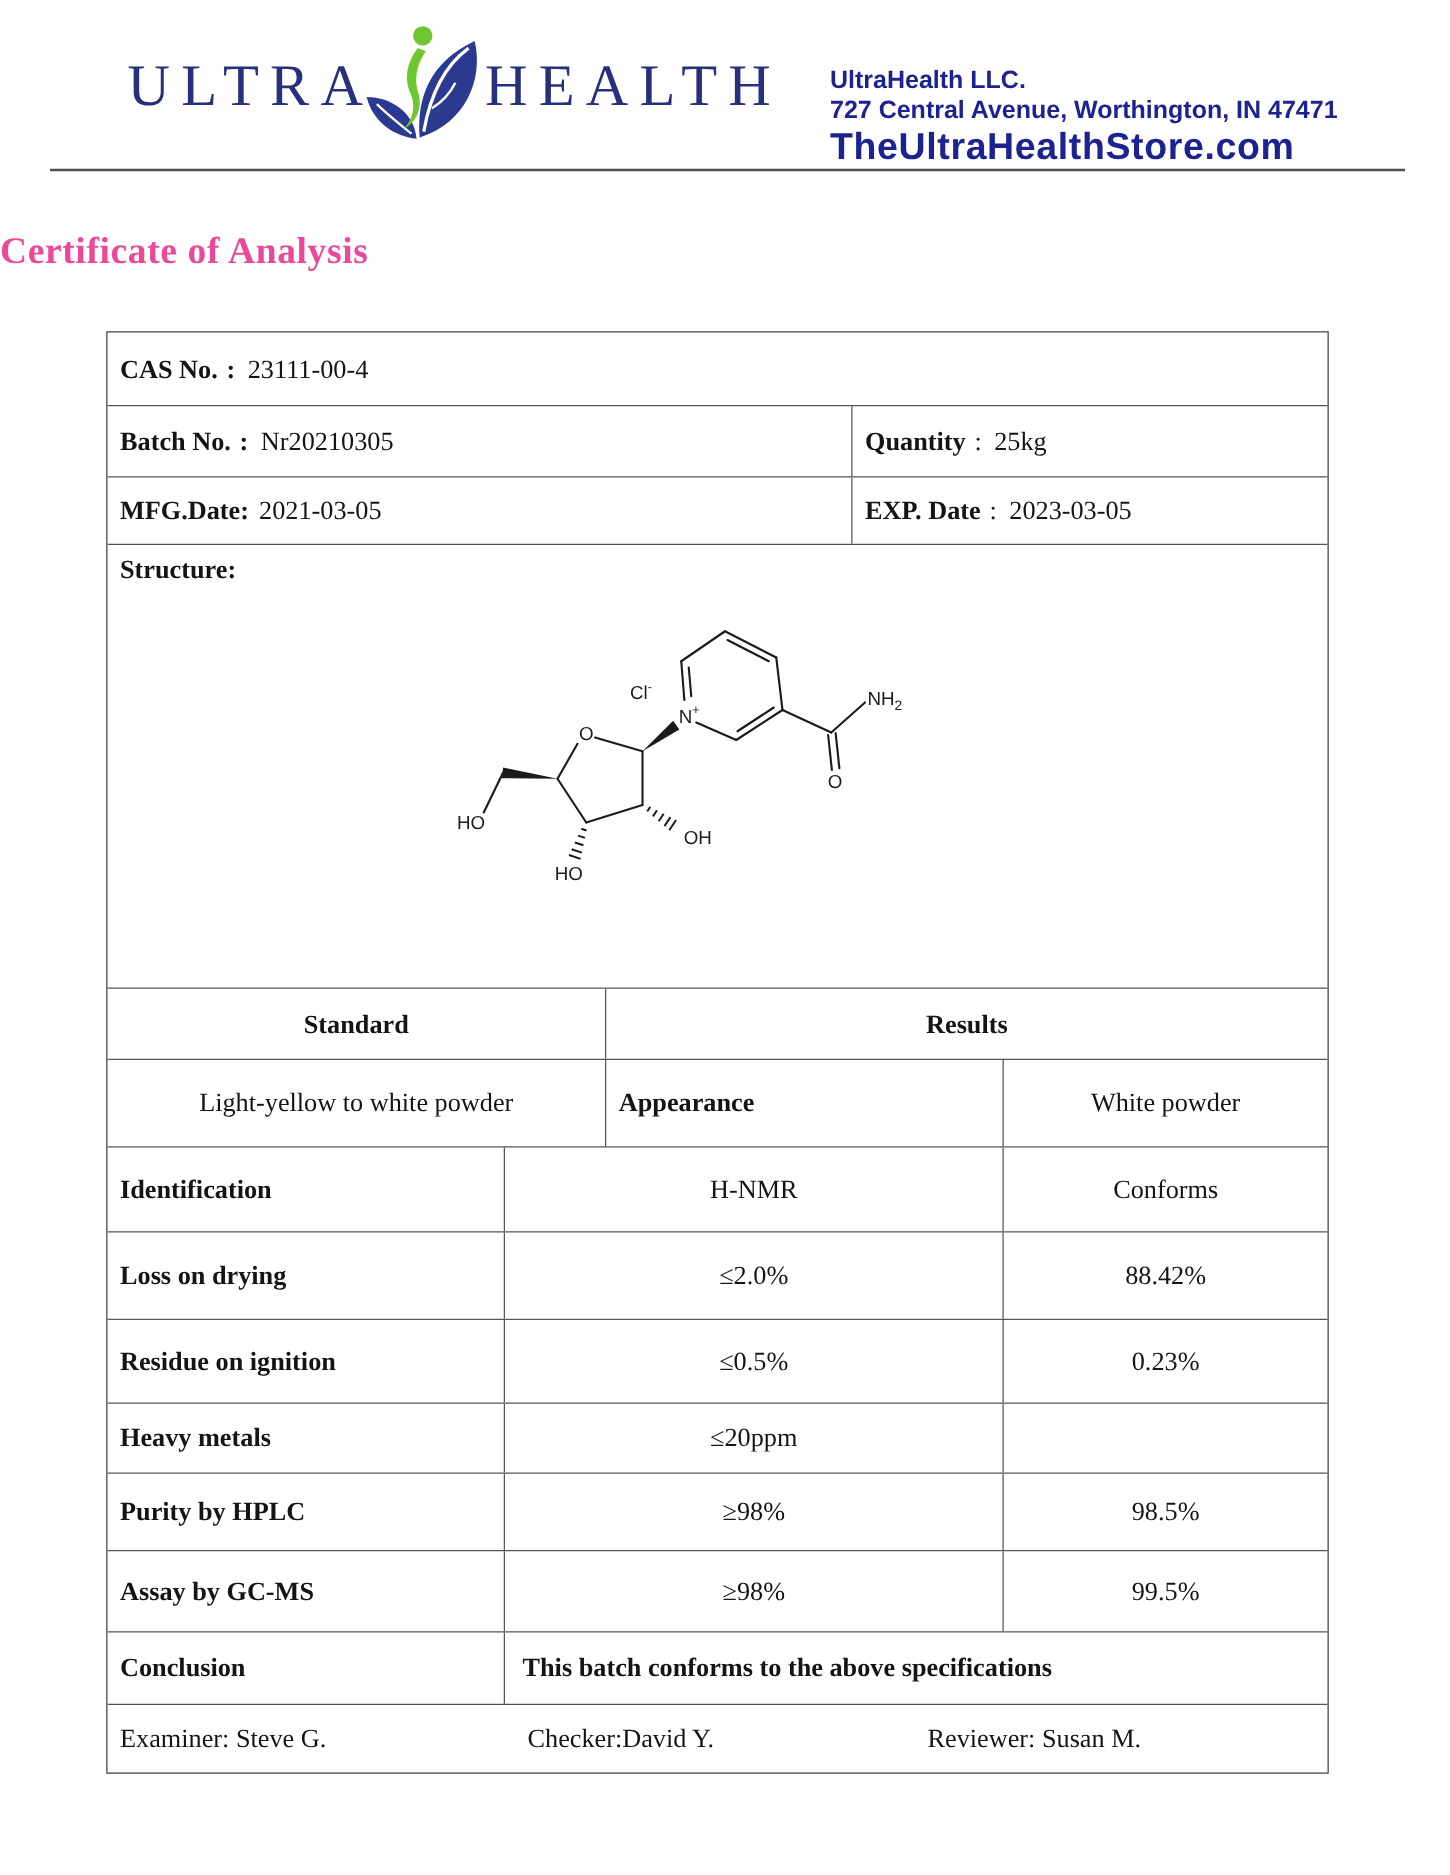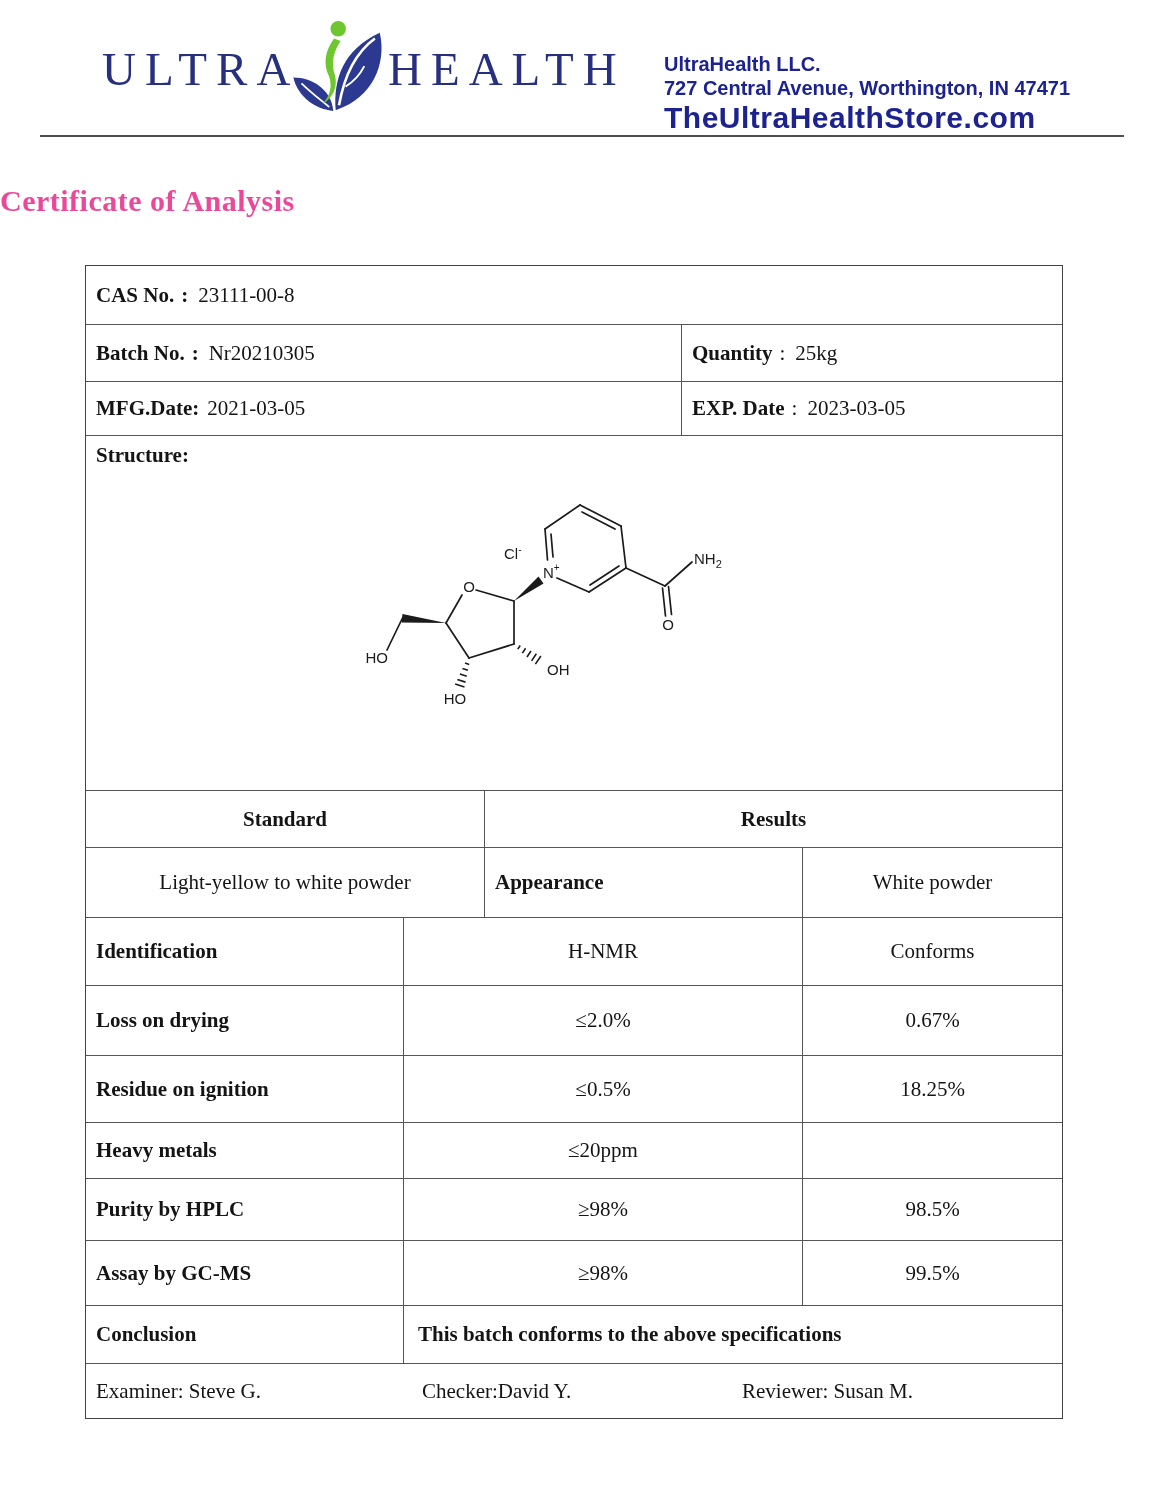--- a/index.html
+++ b/index.html
@@ -94,21 +94,21 @@
   <div class="header-rule"></div>
 
   <div class="doc-title">Certificate of Analysis</div>
 
   <div class="doc-table">
 
     <div class="trow" style="height:58px">
       <div class="tcell info-r">
         <span class="b">CAS No.</span>
           <span class="b sep">:</span>
-          <span class="val">23111-00-8</span>
+          <span class="val">23111-00-4</span>
       </div>
     </div>
 
     <div class="trow" style="height:57px">
       <div class="tcell rb info-l">
         <span class="b">Batch No.</span>
           <span class="b sep">:</span>
           <span class="val">Nr20210305</span>
       </div>
       <div class="tcell info-r">
@@ -201,26 +201,26 @@
       <div class="tcell col3 ctr">White powder</div>
     </div>
     <div class="trow" style="height:68px">
       <div class="tcell rb col1 b">Identification</div>
       <div class="tcell rb col2 ctr">H-NMR</div>
       <div class="tcell col3 ctr">Conforms</div>
     </div>
     <div class="trow" style="height:70px">
       <div class="tcell rb col1 b">Loss on drying</div>
       <div class="tcell rb col2 ctr">≤2.0%</div>
-      <div class="tcell col3 ctr">0.67%</div>
+      <div class="tcell col3 ctr">88.42%</div>
     </div>
     <div class="trow" style="height:67px">
       <div class="tcell rb col1 b">Residue on ignition</div>
       <div class="tcell rb col2 ctr">≤0.5%</div>
-      <div class="tcell col3 ctr">18.25%</div>
+      <div class="tcell col3 ctr">0.23%</div>
     </div>
     <div class="trow" style="height:56px">
       <div class="tcell rb col1 b">Heavy metals</div>
       <div class="tcell rb col2 ctr">≤20ppm</div>
     </div>
     <div class="trow" style="height:62px">
       <div class="tcell rb col1 b">Purity by HPLC</div>
       <div class="tcell rb col2 ctr">≥98%</div>
       <div class="tcell col3 ctr">98.5%</div>
     </div>

